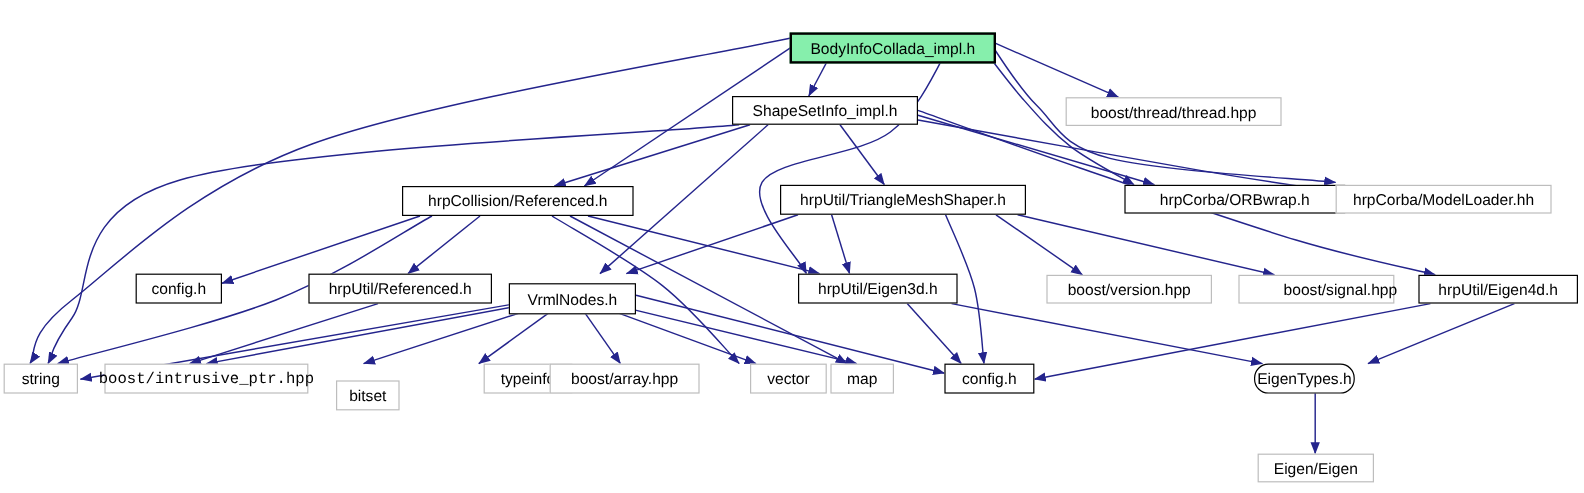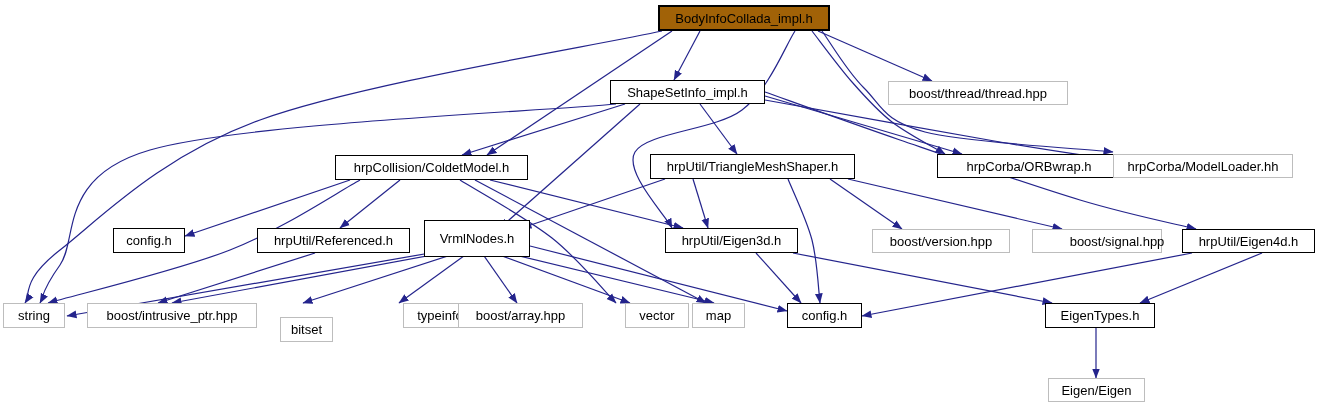--- a/index.html
+++ b/index.html
@@ -14,21 +14,21 @@
   .node{
     position:absolute;
     box-sizing:border-box;
     background:#ffffff;
     display:flex;align-items:center;justify-content:center;
     font-size:13px;
     color:#000000;
     white-space:nowrap;
     z-index:2;
   }
-  .node.root{background:#a16207;border:2px solid #000000;}
+  .node.root{background:#86efac;border:2px solid #000000;margin-top:22px;}
   .node.link{border:1px solid #000000;}
   .node.plain{border:1px solid #bdbdbd;}
 </style>
 </head>
 <body>
 
 <div id="stage">
   <svg id="edges" width="1320" height="411" viewBox="0 0 1320 411">
       <defs>
         <marker id="arrow" markerWidth="11" markerHeight="9" refX="9.5" refY="4.5" orient="auto" markerUnits="userSpaceOnUse">
@@ -72,35 +72,35 @@
       <path d="M756,253 L801,303" fill="none" stroke="#24248c" stroke-width="1.2" marker-end="url(#arrow)"></path>
       <path d="M793,253 L1052,303" fill="none" stroke="#24248c" stroke-width="1.2" marker-end="url(#arrow)"></path>
       <path d="M1192,253 L862,316" fill="none" stroke="#24248c" stroke-width="1.2" marker-end="url(#arrow)"></path>
       <path d="M1262,253 L1140,303" fill="none" stroke="#24248c" stroke-width="1.2" marker-end="url(#arrow)"></path>
       <path d="M1096,328 L1096,378" fill="none" stroke="#24248c" stroke-width="1.2" marker-end="url(#arrow)"></path>
     </svg>
   <div id="nodes">
       <div class="node root" style="left: 658px; top: 5px; width: 172px; height: 26px;">BodyInfoCollada_impl.h</div>
       <div class="node link" style="left: 610px; top: 80px; width: 155px; height: 24px;">ShapeSetInfo_impl.h</div>
       <div class="node plain" style="left: 888px; top: 81px; width: 180px; height: 24px;">boost/thread/thread.hpp</div>
-      <div class="node link" style="left: 335px; top: 155px; width: 193px; height: 25px;">hrpCollision/ColdetModel.h</div>
+      <div class="node link" style="left: 335px; top: 155px; width: 193px; height: 25px;">hrpCollision/Referenced.h</div>
       <div class="node link" style="left: 650px; top: 154px; width: 205px; height: 25px;">hrpUtil/TriangleMeshShaper.h</div>
       <div class="node link" style="left: 937px; top: 154px; width: 184px; height: 24px;">hrpCorba/ORBwrap.h</div>
       <div class="node plain" style="left: 1113px; top: 154px; width: 180px; height: 24px;">hrpCorba/ModelLoader.hh</div>
       <div class="node link" style="left: 113px; top: 228px; width: 72px; height: 25px;">config.h</div>
       <div class="node link" style="left: 257px; top: 228px; width: 153px; height: 25px;">hrpUtil/Referenced.h</div>
-      <div class="node link" style="left: 424px; top: 220px; width: 106px; height: 37px;">VrmlNodes.h</div>
+      <div class="node link" style="left: 424px; top: 236px; width: 106px; height: 26px;">VrmlNodes.h</div>
       <div class="node link" style="left: 665px; top: 228px; width: 133px; height: 25px;">hrpUtil/Eigen3d.h</div>
       <div class="node plain" style="left: 872px; top: 229px; width: 138px; height: 24px;">boost/version.hpp</div>
       <div class="node plain" style="left: 1032px; top: 229px; width: 130px; height: 24px; padding-left: 40px;">boost/signal.hpp</div>
       <div class="node link" style="left: 1182px; top: 229px; width: 133px; height: 24px;">hrpUtil/Eigen4d.h</div>
       <div class="node plain" style="left: 3px; top: 303px; width: 62px; height: 25px;">string</div>
-      <div class="node plain" style="left: 87px; top: 303px; width: 170px; height: 25px;">boost/intrusive_ptr.hpp</div>
+      <div class="node plain" style="left: 87px; top: 303px; width: 170px; height: 25px; font-family: Liberation Mono, monospace;">boost/intrusive_ptr.hpp</div>
       <div class="node plain" style="left: 280px; top: 289px; width: 53px; height: 25px; margin-top: 28px;">bitset</div>
       <div class="node plain" style="left: 363px; top: 303px; width: 74px; height: 25px; margin-left: 40px;">typeinfo</div>
       <div class="node plain" style="left: 458px; top: 303px; width: 125px; height: 25px;">boost/array.hpp</div>
       <div class="node plain" style="left: 625px; top: 303px; width: 64px; height: 25px;">vector</div>
       <div class="node plain" style="left: 692px; top: 303px; width: 53px; height: 25px;">map</div>
       <div class="node link" style="left: 787px; top: 303px; width: 75px; height: 25px;">config.h</div>
-      <div class="node link" style="left: 1045px; top: 303px; width: 110px; height: 25px;">EigenTypes.h</div>
+      <div class="node link" style="left: 1045px; top: 303px; width: 84px; height: 25px; border-radius: 12px;">EigenTypes.h</div>
       <div class="node plain" style="left: 1048px; top: 378px; width: 97px; height: 24px;">Eigen/Eigen</div>
     </div>
 </div>
 
 </body></html>

